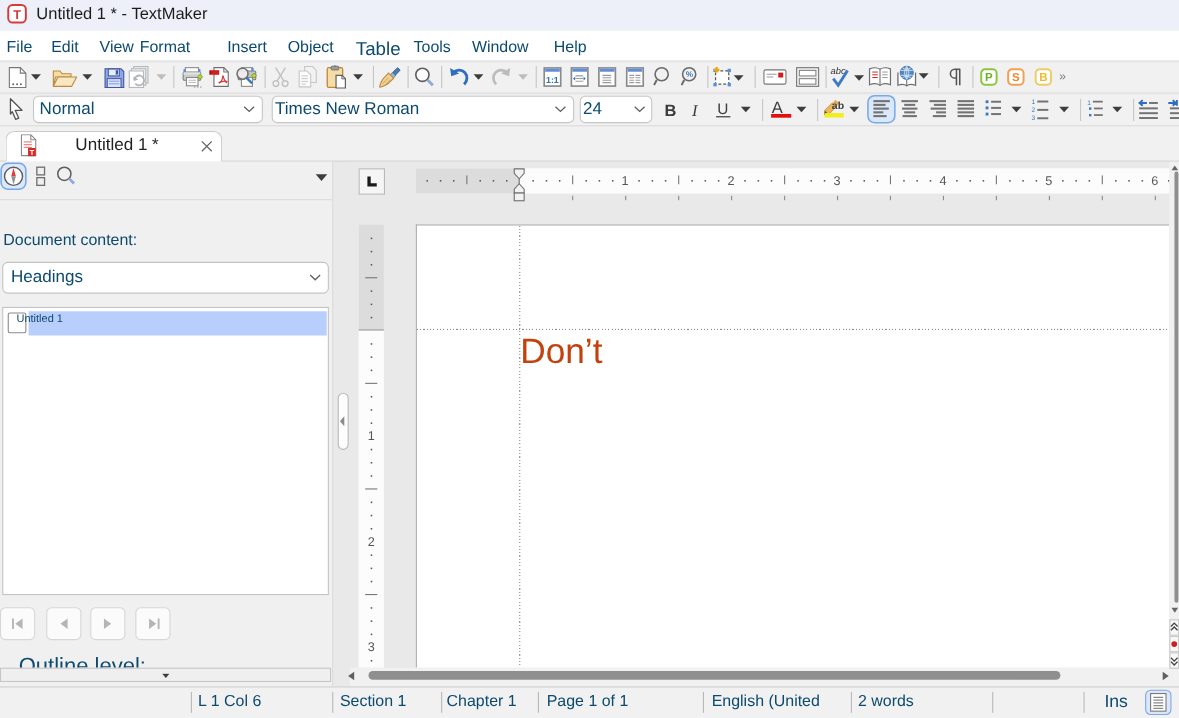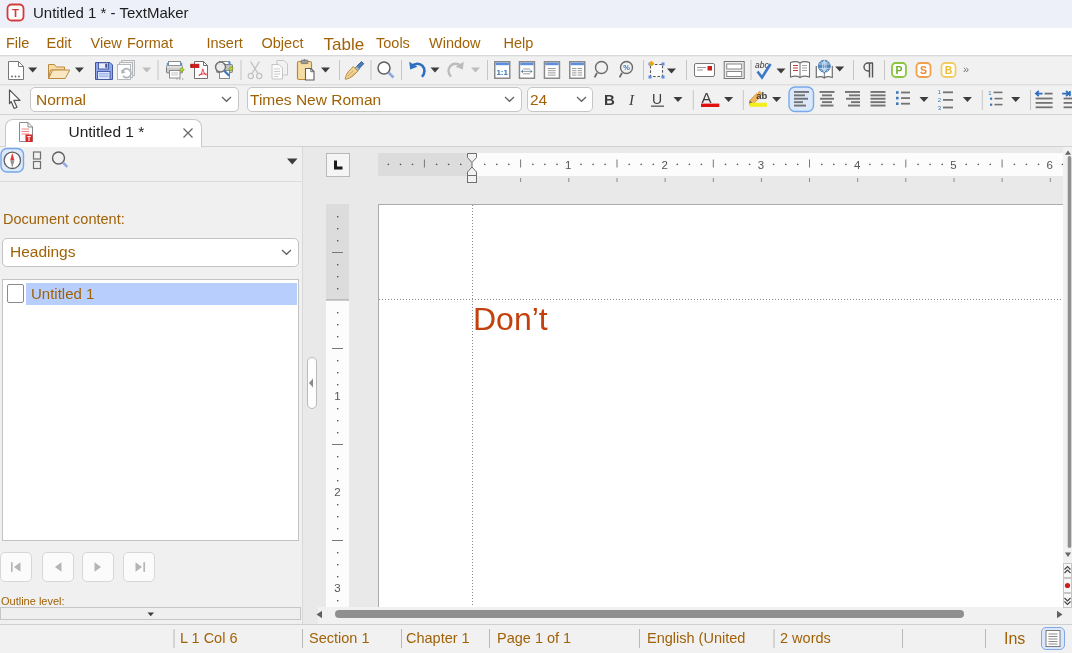--- a/index.html
+++ b/index.html
@@ -1,18 +1,18 @@
 <!DOCTYPE html>
 <html><head><meta charset="utf-8">
 <style>
 * { margin:0; padding:0; box-sizing:border-box; }
 html,body { width:1072px; height:653px; overflow:hidden; font-family:"Liberation Sans",sans-serif; }
 .abs { position:absolute; }
 #app { position:relative; width:1072px; height:653px; background:#e9e9e9; }
-.txt { position:absolute; white-space:pre; color:#a16207; }
+.txt { position:absolute; white-space:pre; color:#0c4a6e; }
 </style></head>
 <body>
 <div id="app">
 
 <div class="abs" style="left:0;top:0;width:1072px;height:28px;background:#edf0f9"></div>
 <svg class="abs" style="left:0;top:0" width="40" height="28" viewBox="0 0 40 28">
  <rect x="7.5" y="4.5" width="16" height="16" rx="4" fill="#fff" stroke="#d43c3c" stroke-width="1.8"></rect>
  <text x="15.5" y="17" font-size="11.5" font-weight="bold" font-family="Liberation Sans" fill="#d43c3c" text-anchor="middle">T</text>
 </svg>
 <div class="txt" style="left:33px;top:3.5px;font-size:15px;color:#1c1c1c">Untitled 1 * - TextMaker</div>
@@ -365,35 +365,35 @@
 <div class="abs" style="left:0;top:181px;width:303px;height:1px;background:#dcdcdc"></div>
 <div class="txt" style="left:3px;top:211px;font-size:14.5px">Document content:</div>
 <div class="abs" style="left:2px;top:238px;width:297px;height:29px;background:#fff;border:1px solid #c3c3c3;border-radius:5px"></div>
 <div class="txt" style="left:10px;top:243px;font-size:15.5px">Headings</div>
 <svg class="abs" style="left:281px;top:249px" width="12" height="7">
       <path d="M1,1 L5.5,5.3 L10,1" fill="none" stroke="#5f5f5f" stroke-width="1.2"></path>
     </svg>
 <div class="abs" style="left:2px;top:279px;width:297px;height:262px;background:#fff;border:1px solid #c3c3c3"></div>
 <div class="abs" style="left:26px;top:283px;width:271px;height:22px;background:#b8cefc"></div>
 <div class="abs" style="left:7px;top:284px;width:17px;height:19px;background:#fff;border:1.5px solid #8a8a8a;border-radius:2px"></div>
-<div class="txt" style="left:31px;top:284.5px;font-size:15px">Untitled 1</div>
+<div class="txt" style="left:15px;top:284.5px;font-size:10px">Untitled 1</div>
 
 <div class="abs" style="left:0px;top:552px;width:32px;height:30px;background:#fbfbfb;border:1px solid #d7d7d7;border-radius:5px"></div>
 <div class="abs" style="left:41.5px;top:552px;width:32px;height:30px;background:#fbfbfb;border:1px solid #d7d7d7;border-radius:5px"></div>
 <div class="abs" style="left:82px;top:552px;width:32px;height:30px;background:#fbfbfb;border:1px solid #d7d7d7;border-radius:5px"></div>
 <div class="abs" style="left:123px;top:552px;width:32px;height:30px;background:#fbfbfb;border:1px solid #d7d7d7;border-radius:5px"></div>
 <svg class="abs" style="left:0;top:552px" width="160" height="30" viewBox="0 0 160 30">
  <path d="M11.8,10.2 v9.6" stroke="#b5b5b5" stroke-width="1.7"></path>
       <path d="M20.5,10.2 v9.6 l-6.6,-4.8 Z" fill="#b5b5b5"></path>
  <path d="M61.5,10.2 v9.6 l-6.6,-4.8 Z" fill="#b5b5b5"></path>
  <path d="M94.5,10.2 v9.6 l6.6,-4.8 Z" fill="#b5b5b5"></path>
  <path d="M135.5,10.2 v9.6 l6.6,-4.8 Z" fill="#b5b5b5"></path>
       <path d="M144.2,10.2 v9.6" stroke="#b5b5b5" stroke-width="1.7"></path>
 </svg>
-<div class="txt" style="left:1px;top:594.5px;font-size:11px">Outline level:</div>
+<div class="txt" style="left:17px;top:594.5px;font-size:20px">Outline level:</div>
 <div class="abs" style="left:0;top:607px;width:301px;height:13px;background:#efefef;border:1px solid #c6c6c6"></div>
 <svg class="abs" style="left:146.5px;top:611.5px" width="8" height="5">
       <path d="M0.5,0.5 h6.5 l-3.25,3.8 Z" fill="#3d3d3d"></path>
     </svg>
 
 <div class="abs" style="left:306.5px;top:357px;width:10px;height:52px;background:#fdfdfd;border:1px solid #b9b9b9;border-radius:5px"></div>
 <svg class="abs" style="left:308px;top:378px" width="7" height="10">
       <path d="M5,0.5 v9 l-4,-4.5 Z" fill="#8a8a8a"></path>
     </svg>
 

